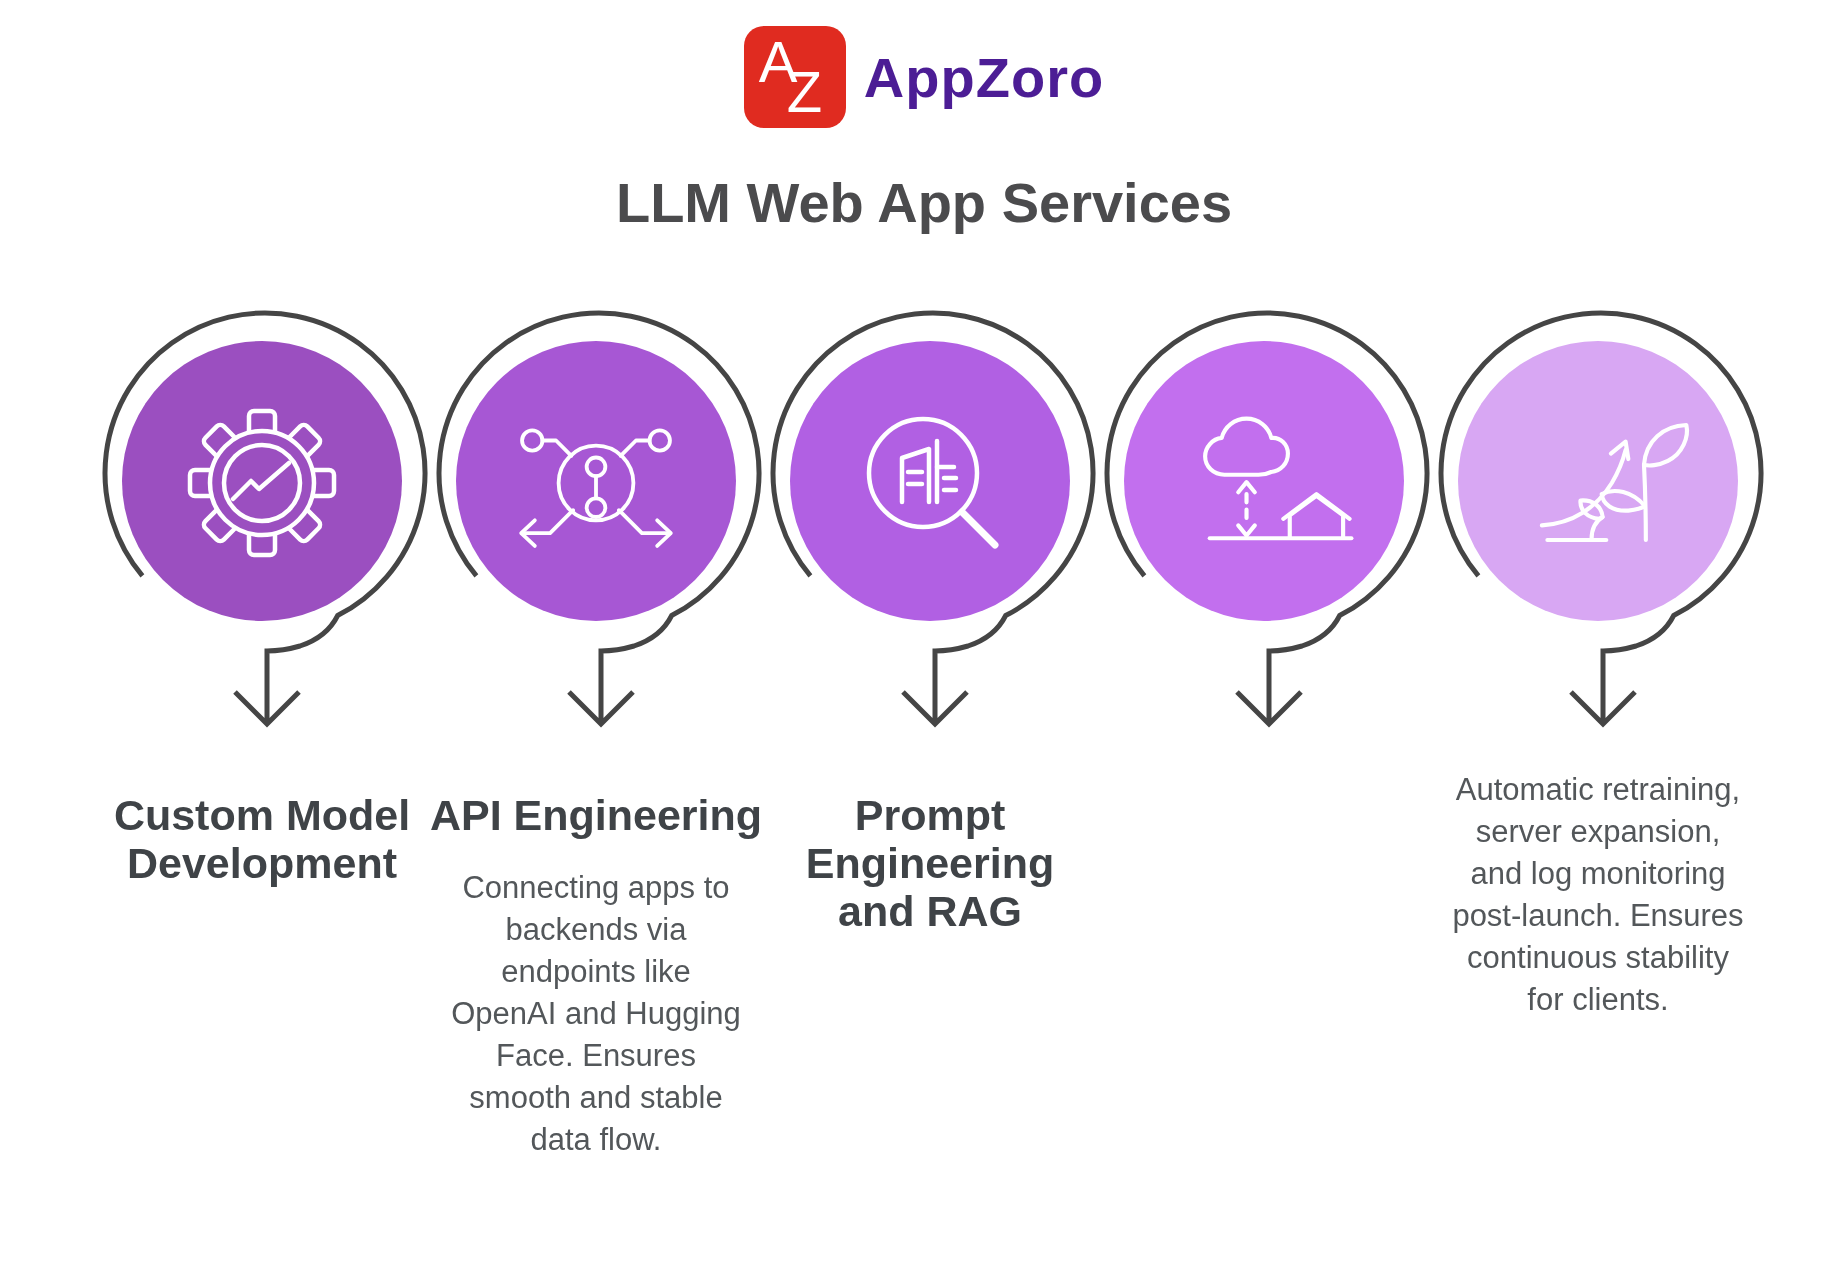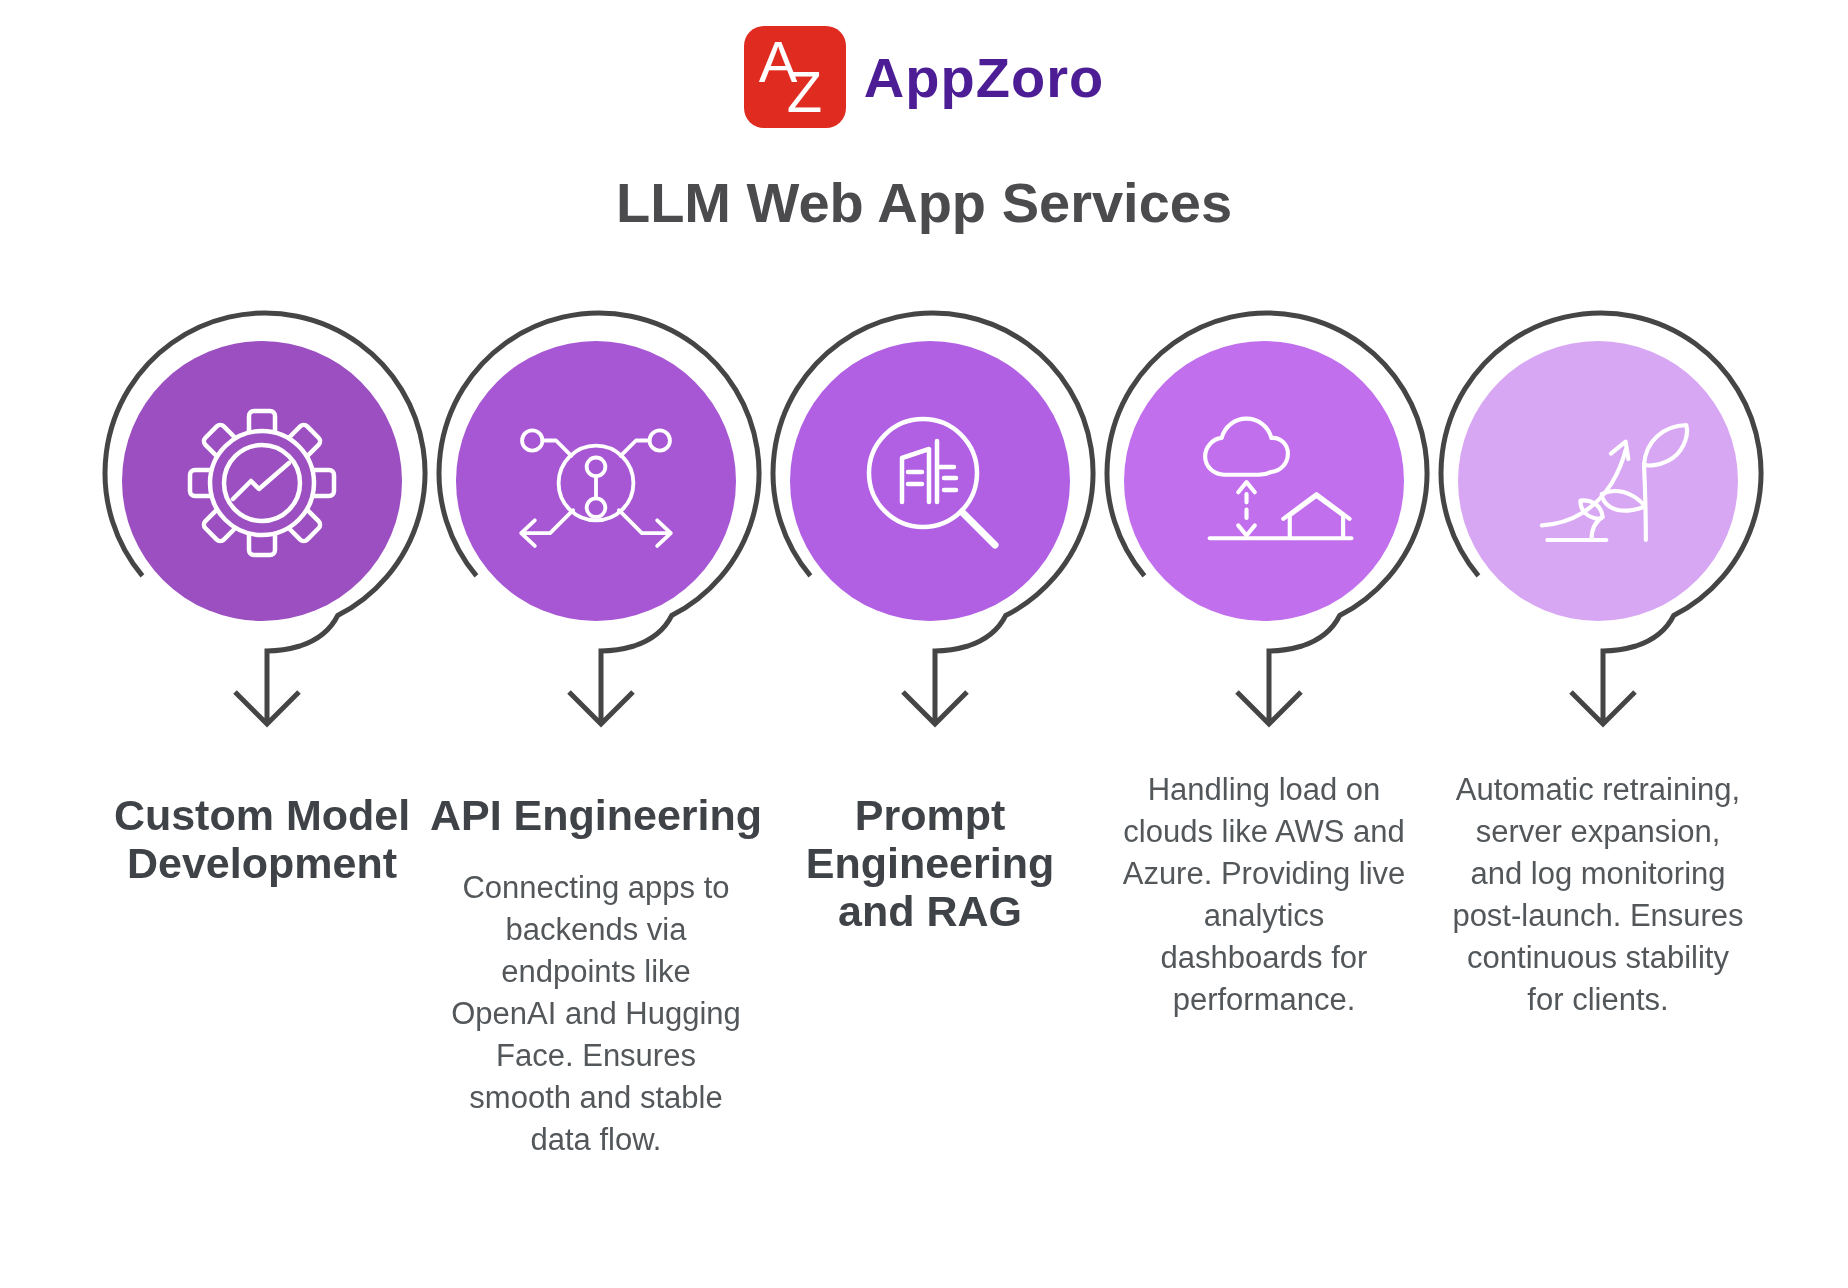--- a/index.html
+++ b/index.html
@@ -115,26 +115,20 @@
       <g class="icon" transform="translate(167 212) scale(0.92) translate(-167 -212)">
         <path d="M124 203 C112 203 103 194 103 183 C103 173 111 164 121 163 C124 151 135 142 148 142 C161 142 172 151 175 163 C185 162 193 170 193 180 C193 191 185 199 175 200 C171 202 166 203 161 203 Z"></path>
         <line x1="148" y1="224" x2="148" y2="256" stroke-dasharray="9 8"></line>
         <path d="M139 222 L148 211 L157 222"></path>
         <path d="M139 258 L148 269 L157 258"></path>
         <path d="M195 271 L195 247 L224 226 L253 247 L253 271"></path>
         <path d="M188 251 L224 224 L260 251"></path>
         <line x1="108" y1="272" x2="262" y2="272"></line>
       </g>
     </svg>
-    <div class="svc-desc">Handling load on
-clouds like AWS and
-Azure. Providing live
-analytics
-dashboards for
-performance.</div>
   </div>
 
   <div class="col">
     <svg class="unit" viewBox="0 0 334 470" aria-hidden="true">
       <path class="ring" d="M47.4 304.8 A160 160 0 1 1 242.6 344.6 Q232 366 205 375 Q188 380 172 380 L172 452 M140 421 L172 453 L204 421"></path>
       <circle cx="167" cy="210" r="140" fill="#d8a7f3"></circle>
       <g class="icon" transform="translate(167 212) scale(0.92) translate(-167 -212)">
         <path d="M106 258 C140 256 166 238 182 212 C189 200 194 188 197 176"></path>
         <path d="M181 180 L197 167 L200 186"></path>
         <path d="M219 274 C219 244 218 212 217 192"></path>

